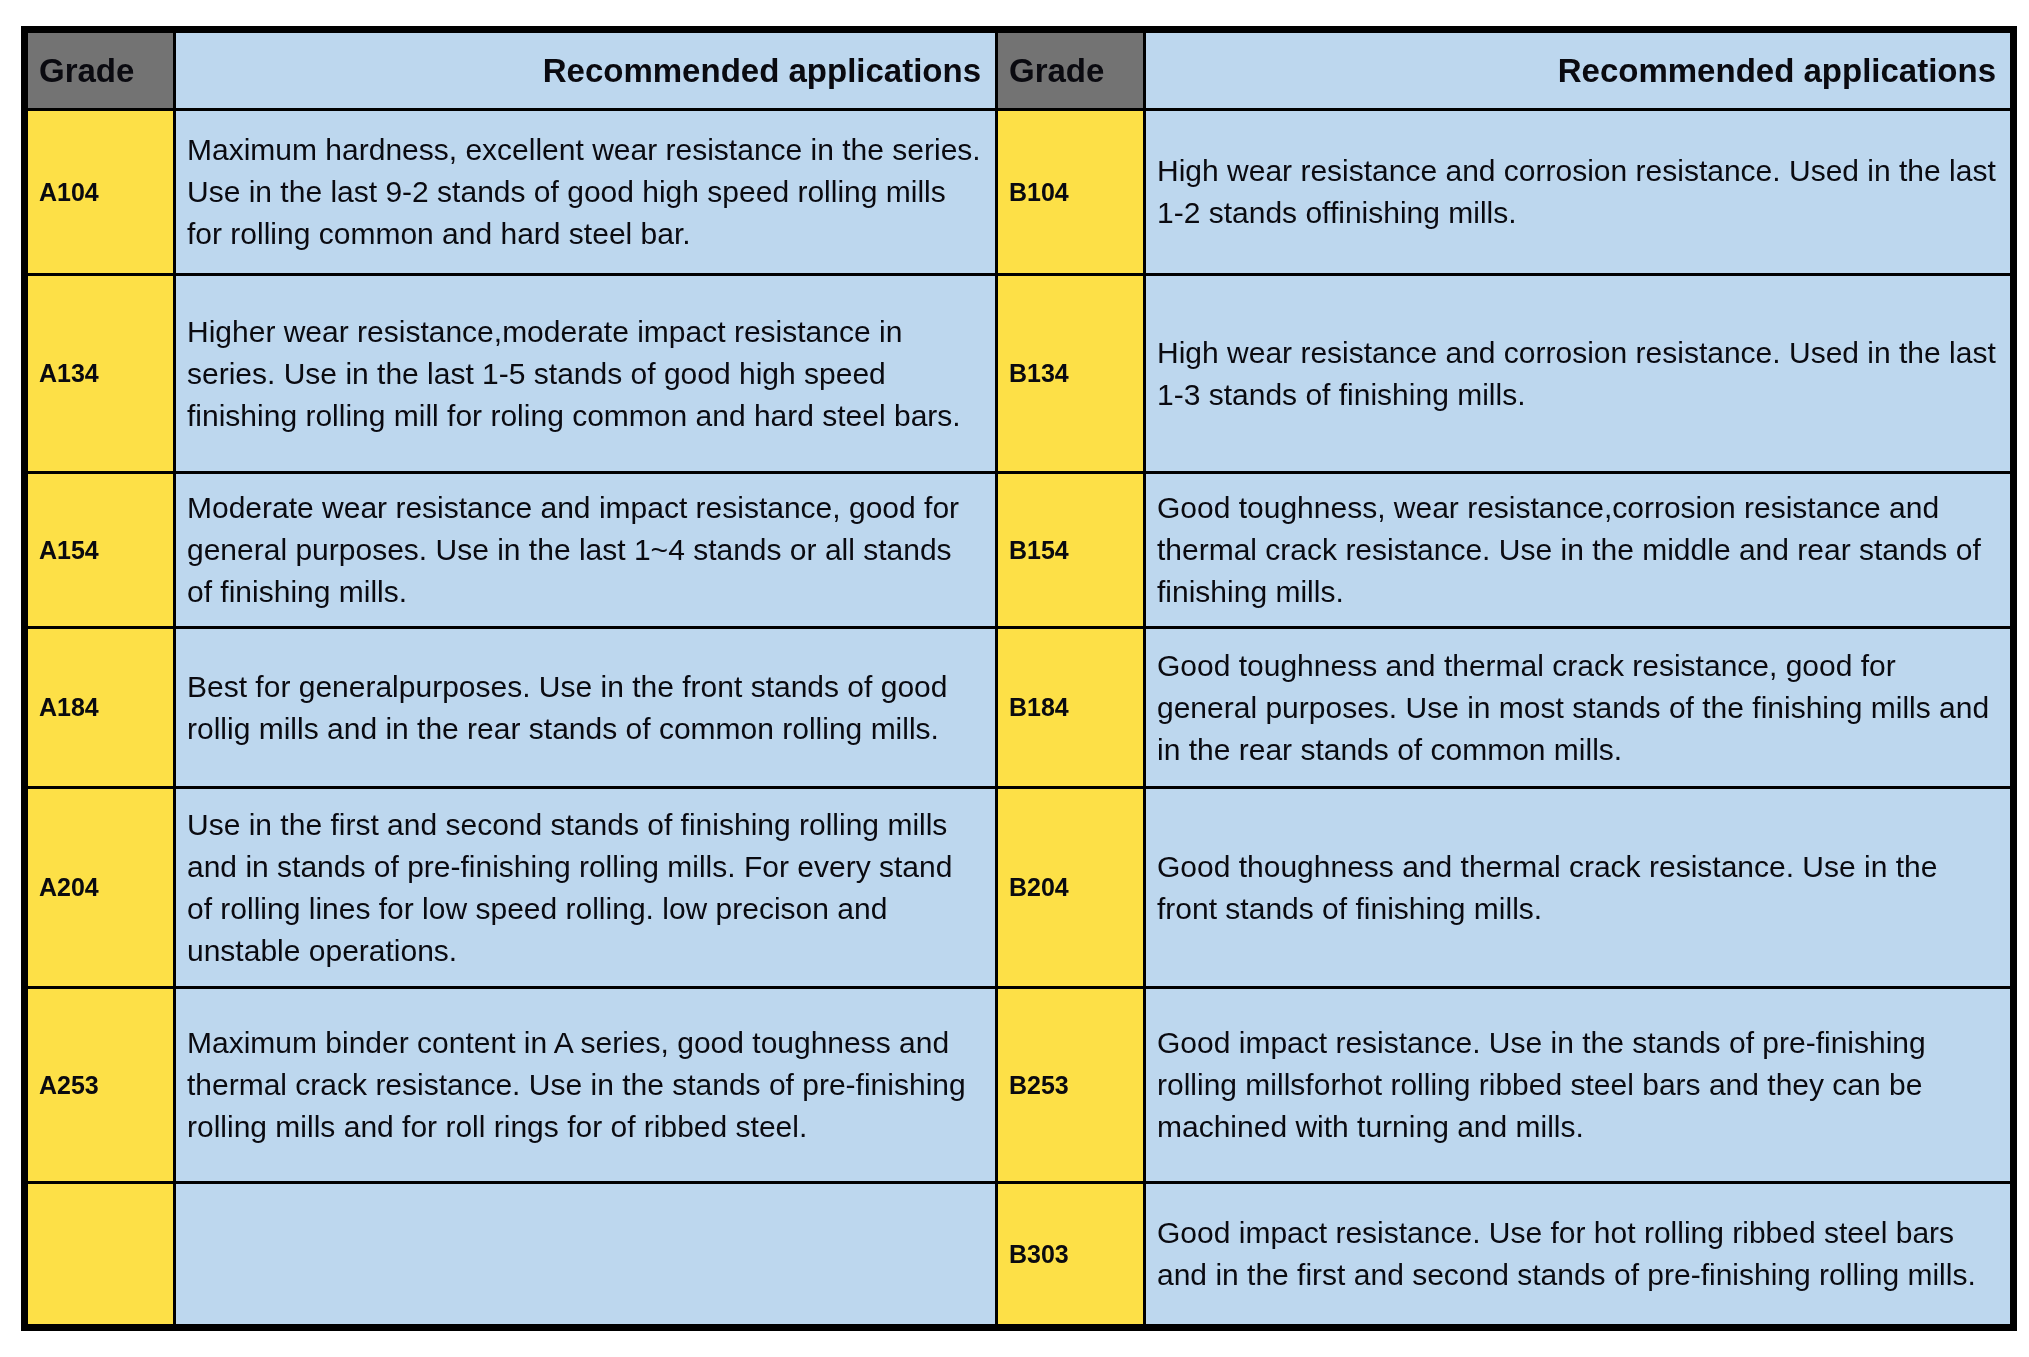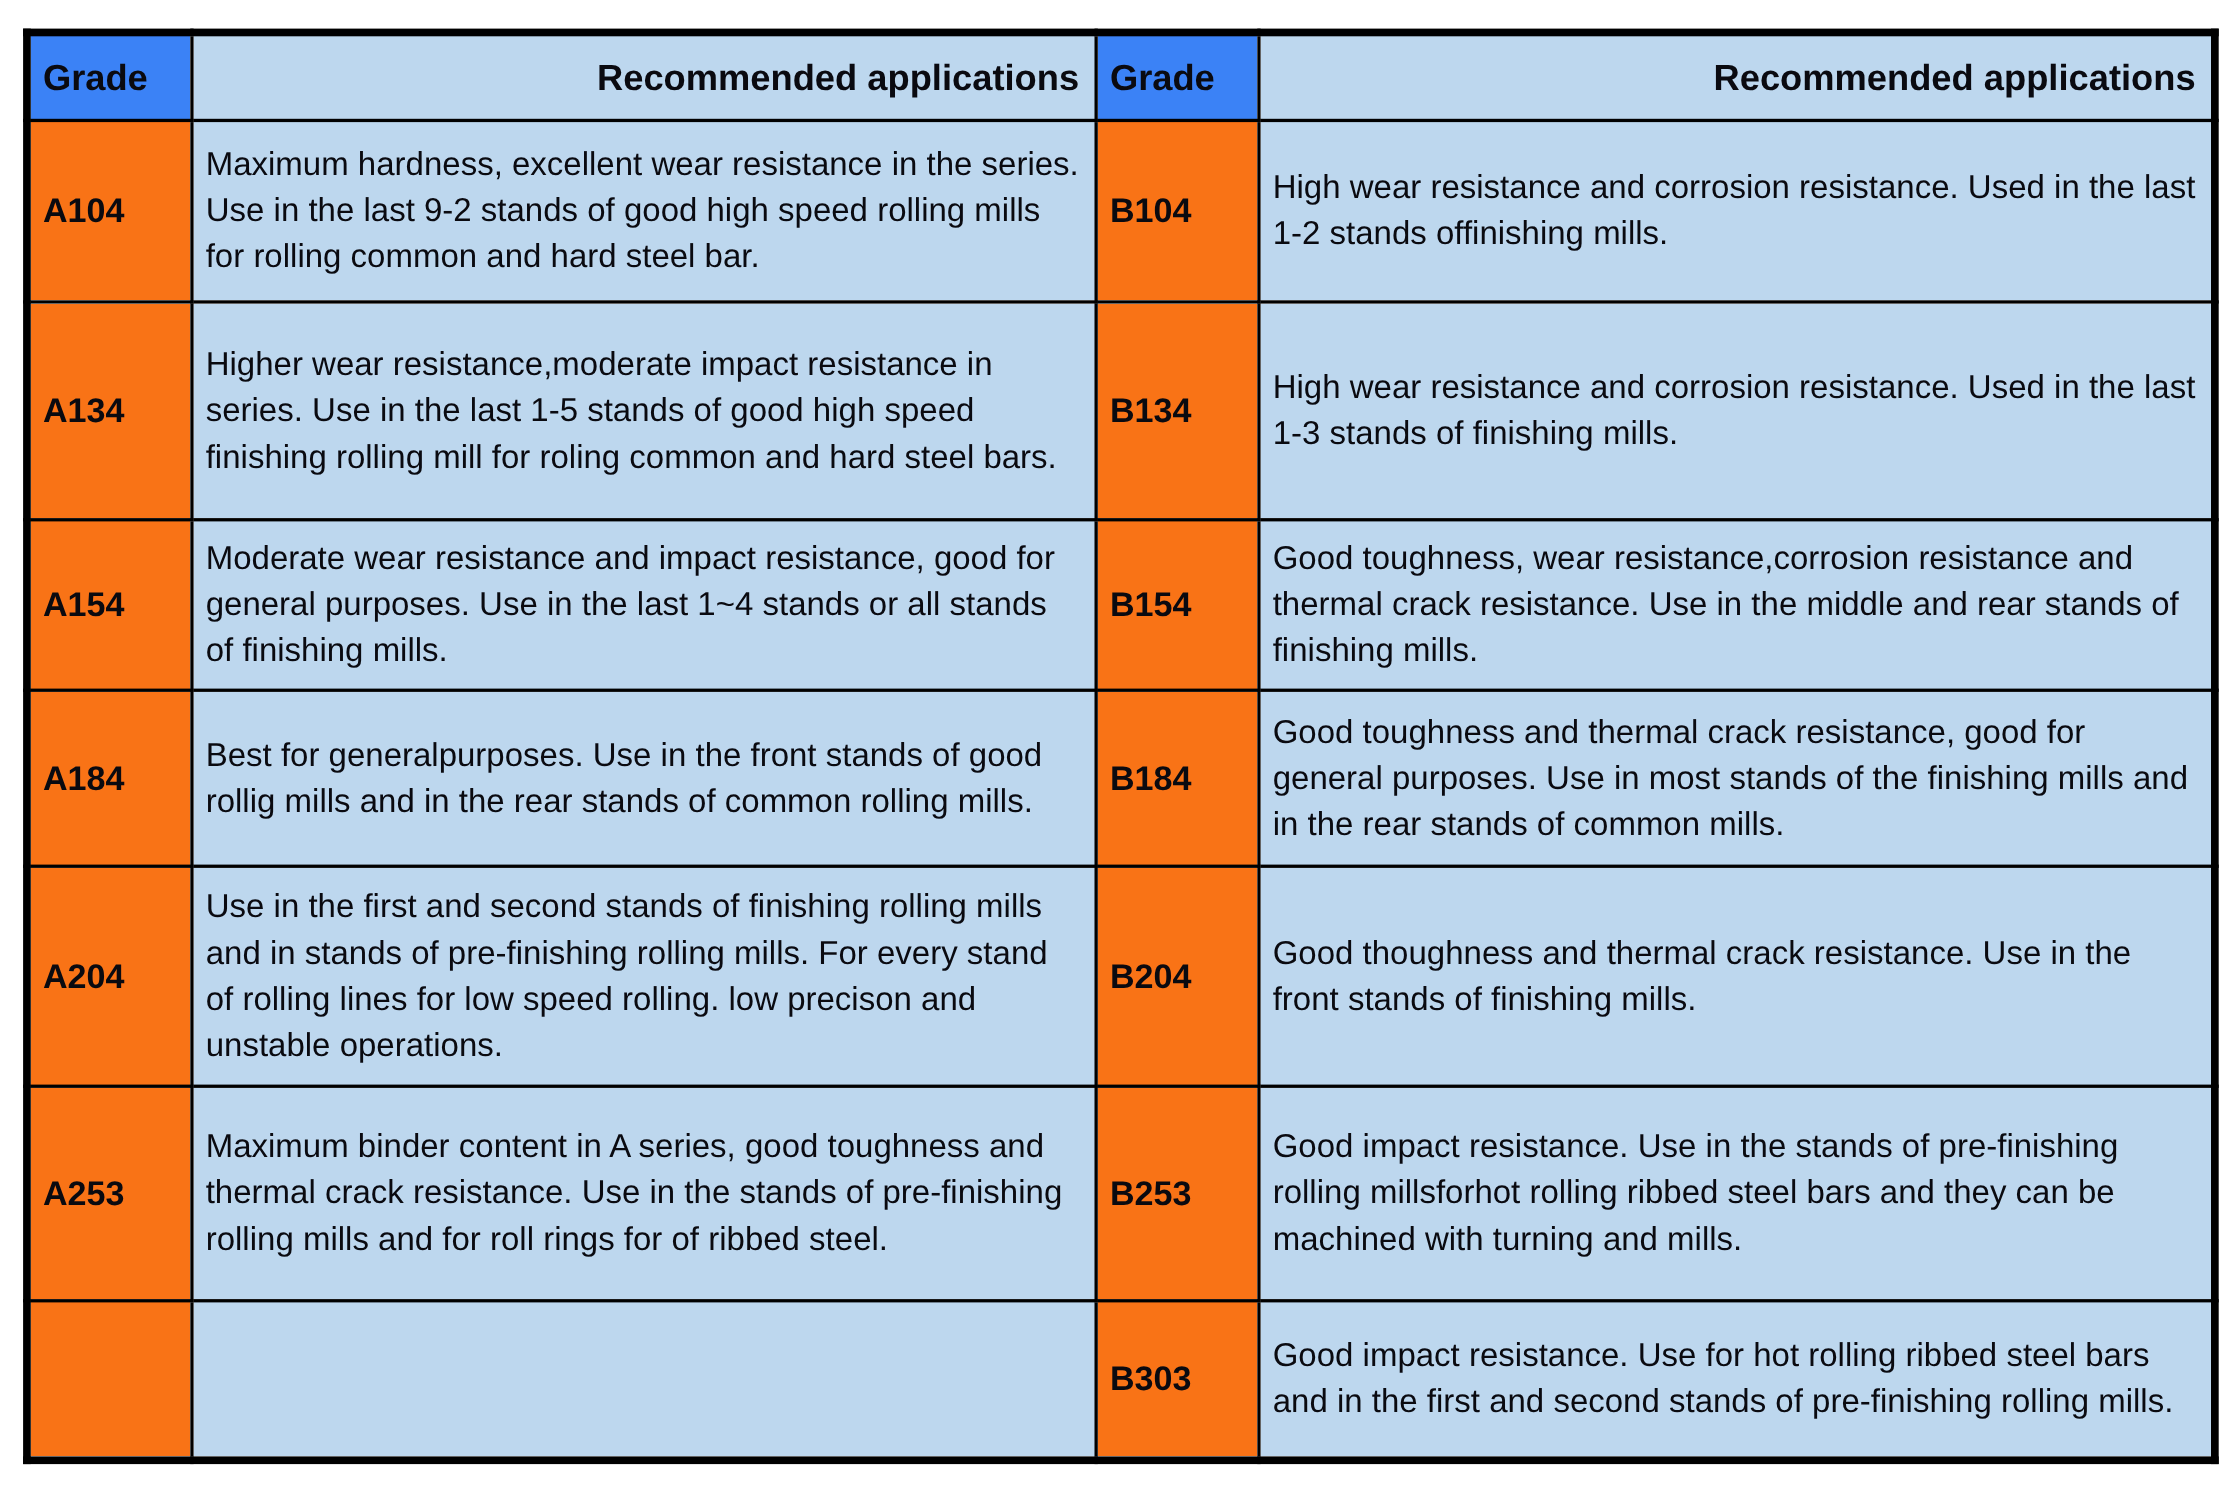--- a/index.html
+++ b/index.html
@@ -23,35 +23,35 @@
     width: 1989px;
     border: 7px solid #000000;
   }
   table.grades td, table.grades th {
     border: 3px solid #000000;
     vertical-align: middle;
     padding: 8px 14px 8px 11px;
     overflow: hidden;
   }
   th.h-grade {
-    background: #3b82f6;
+    background: #737373;
     text-align: left;
     font-size: 33px;
     font-weight: bold;
     padding-left: 10px;
   }
   th.h-app {
     background: #BDD7EE;
     text-align: right;
     font-size: 33px;
     font-weight: bold;
   }
   td.grade {
-    background: #f97316;
-    font-size: 31px;
+    background: #fde047;
+    font-size: 25px;
     font-weight: bold;
     text-align: left;
     padding-left: 10px;
   }
   td.app {
     background: #BDD7EE;
     font-size: 30px;
     font-weight: normal;
     text-align: left;
     line-height: 1.4;

